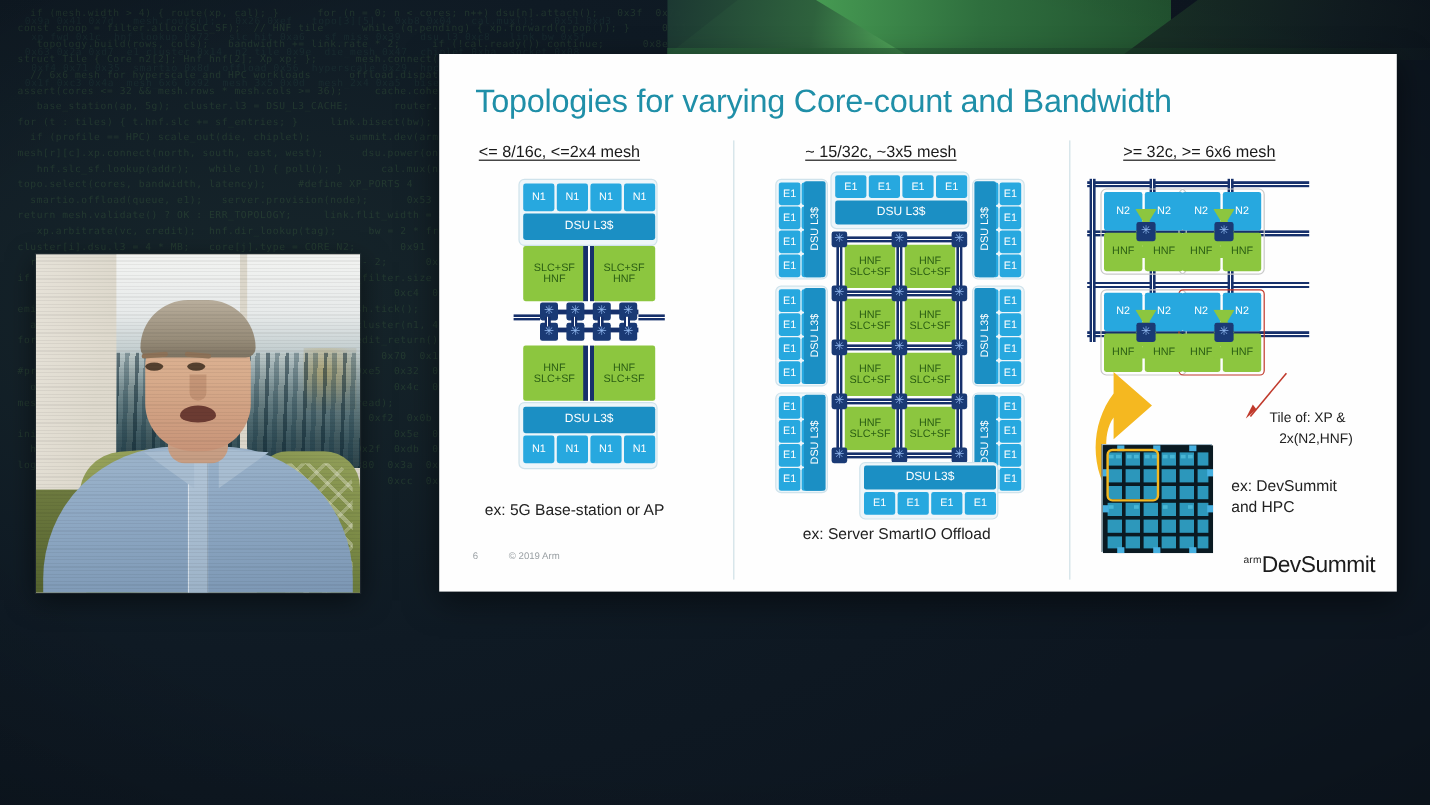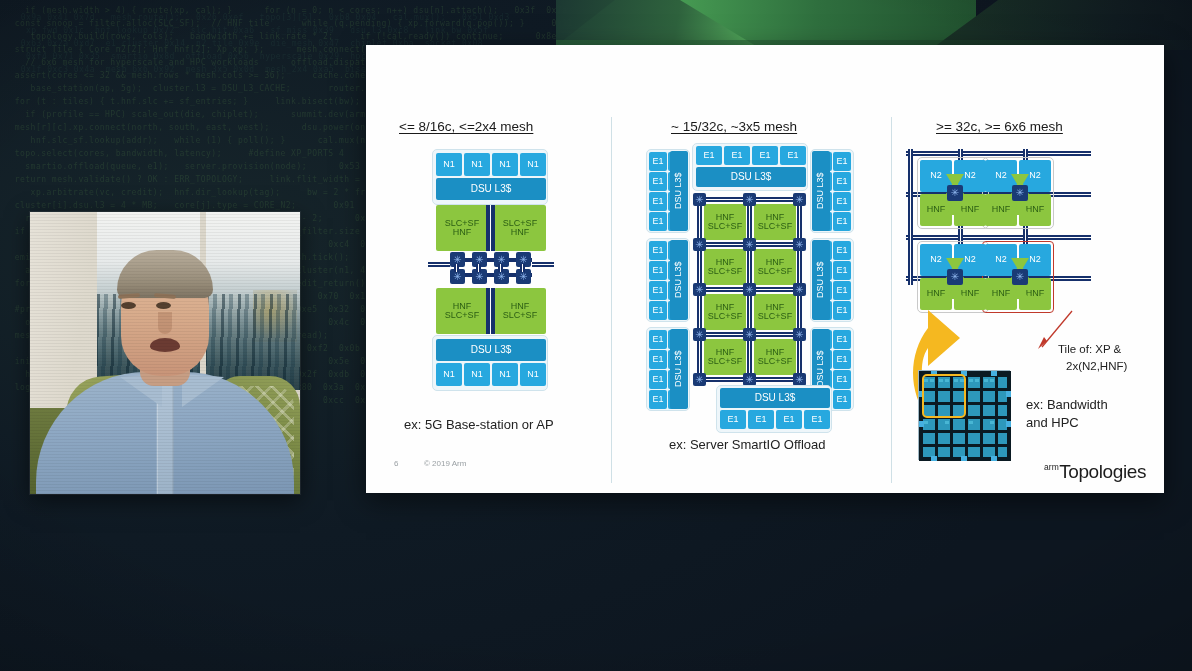--- a/index.html
+++ b/index.html
@@ -236,20 +236,21 @@
   <div class="brow r"></div>
   <div class="eye l"></div>
   <div class="eye r"></div>
   <div class="nose"></div>
   <div class="mouth"></div>
   <div class="cam-grain"></div>
 </div>
 
 <div id="slide">
 
+  <div class="slide-title">Topologies for varying Core-count and Bandwidth</div>
 
   <div class="vdiv" style="left:245px;"></div>
   <div class="vdiv" style="left:525px;"></div>
 
   <div class="col-head" style="left:33px;">&lt;= 8/16c, &lt;=2x4 mesh</div>
   <div class="col-head" style="left:305px;">~ 15/32c, ~3x5 mesh</div>
   <div class="col-head" style="left:570px;">&gt;= 32c, &gt;= 6x6 mesh</div>
 
   <div id="c1">
     <div class="grp" style="left:66px; top:104px; width:116px; height:56px;"></div>
@@ -576,22 +577,22 @@
           <rect x="72" y="85" width="6" height="5"></rect>
           <rect x="0" y="20" width="5" height="6"></rect>
             <rect x="0" y="50" width="5" height="6"></rect>
           <rect x="87" y="20" width="5" height="6"></rect>
             <rect x="87" y="50" width="5" height="6"></rect>
         </g>
         <rect x="4" y="4" width="42" height="42" fill="none" stroke="#f5b820" stroke-width="2" rx="4"></rect>
       </svg>
     </div>
 
-    <div class="caption" style="left:660px; top:352px;">ex: Bandwidth</div>
+    <div class="caption" style="left:660px; top:352px;">ex: DevSummit</div>
     <div class="caption" style="left:660px; top:370px;">and HPC</div>
   </div>
 
   <div class="foot-num">6</div>
   <div class="foot-cr">© 2019 Arm</div>
   <div class="logo">
-    <span class="arm">arm</span><span>Topologies</span>
+    <span class="arm">arm</span><span>DevSummit</span>
   </div>
 </div>
 
 </body></html>

